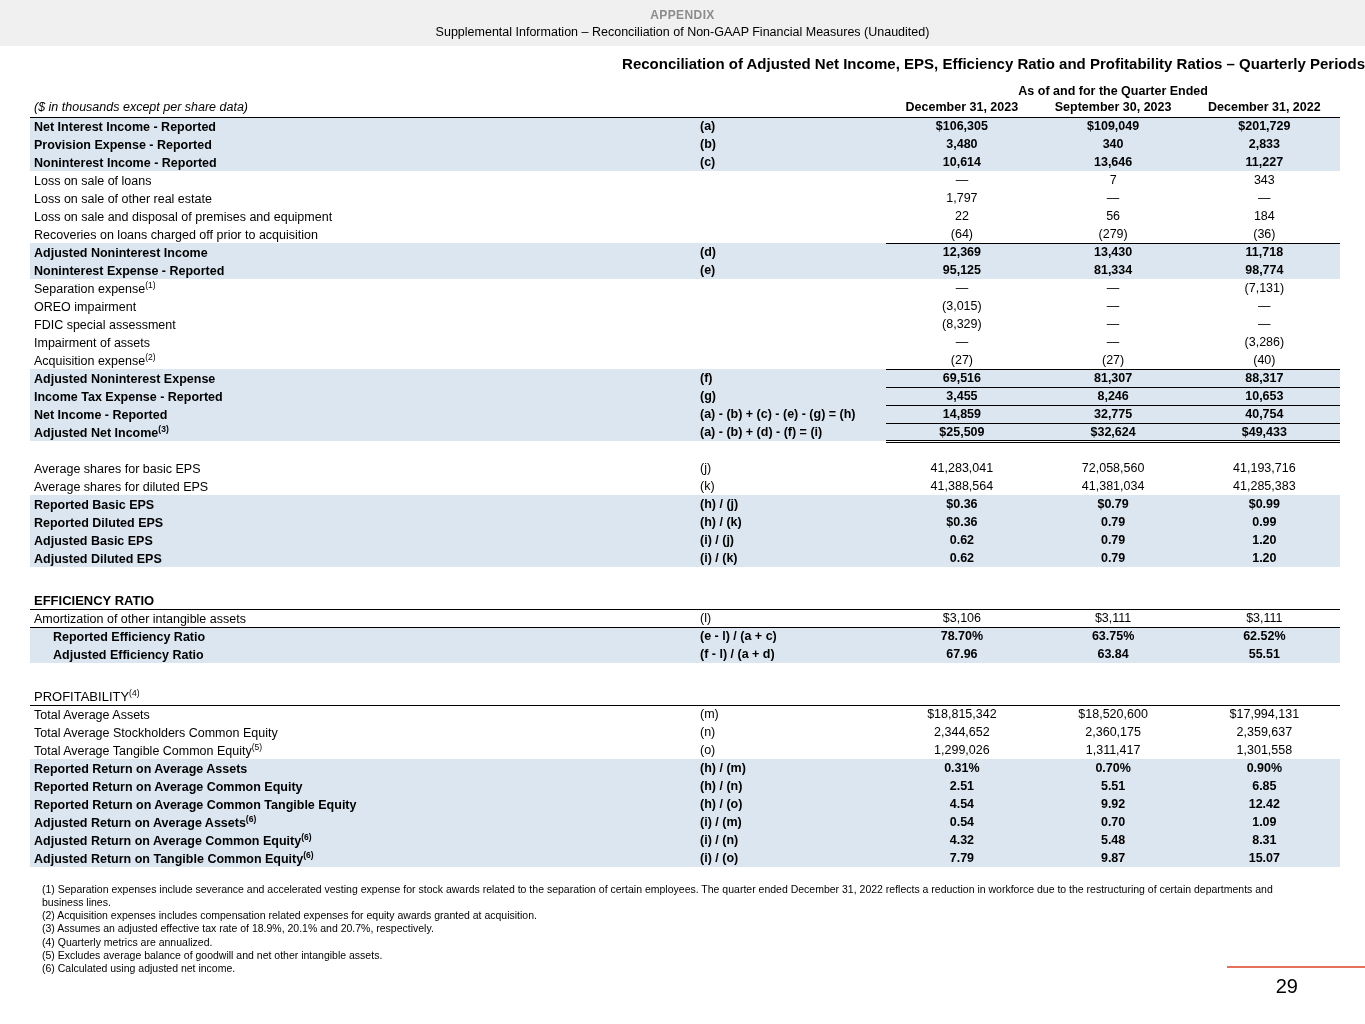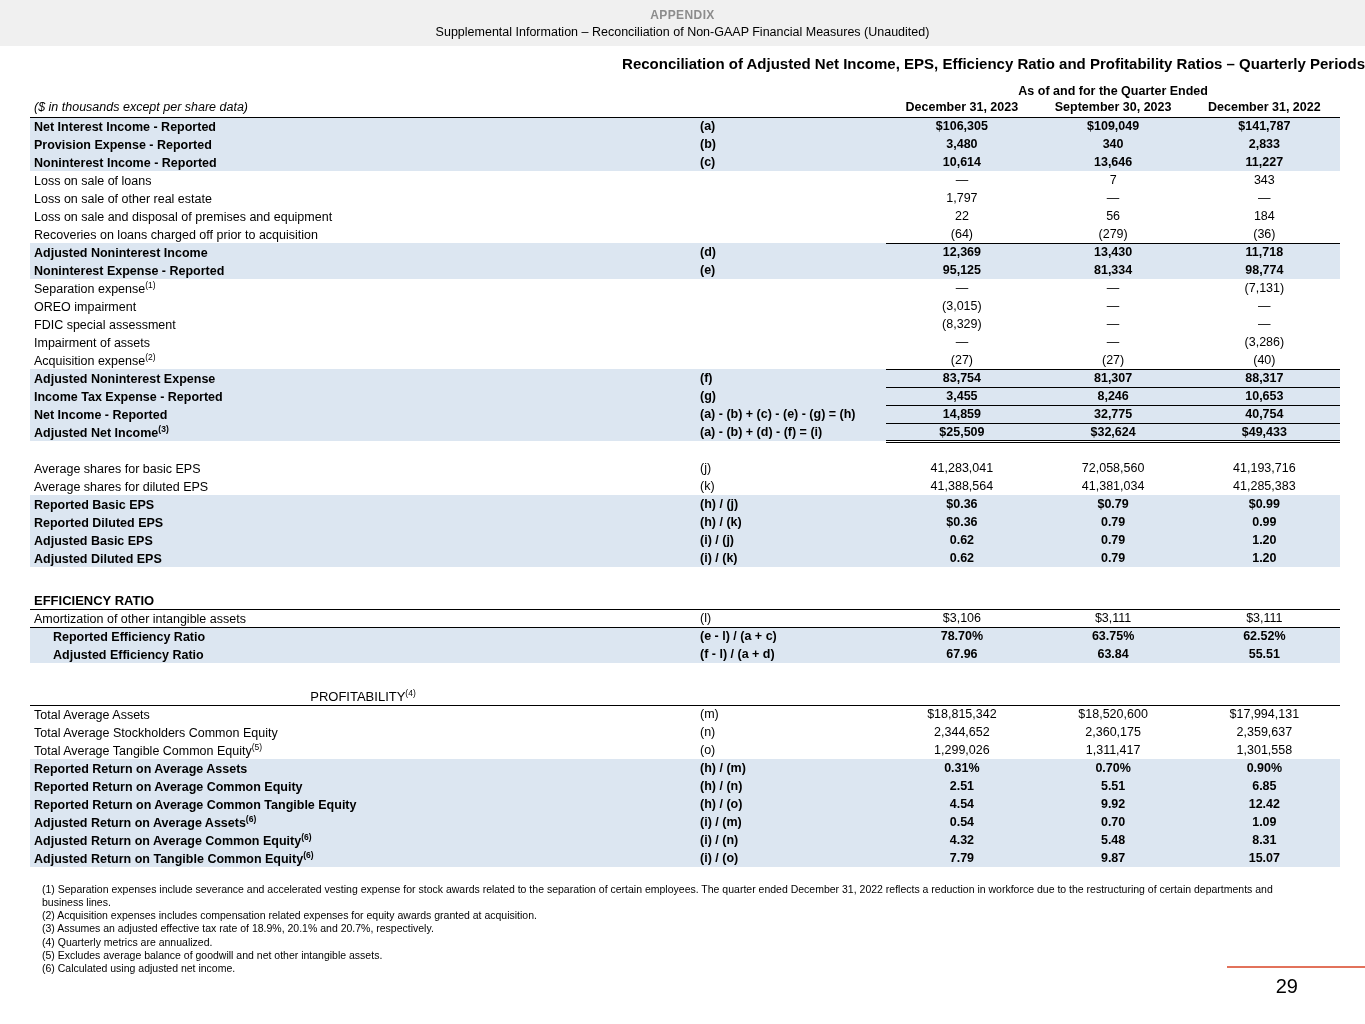--- a/index.html
+++ b/index.html
@@ -48,21 +48,21 @@
   col.w-label { width: 665px; }
   col.w-code  { width: 190px; }
   col.w-val   { width: 151px; }
   thead td.group-hdr { text-align: center; font-weight: bold; height: 17px; vertical-align: bottom; }
   thead tr.dates td { border-bottom: 1.5px solid #000; height: 19px; }
   thead td.units-caption { font-style: italic; }
   thead td.date-col { font-weight: bold; text-align: center; }
   tbody td.c-val { text-align: center; }
   tbody tr.emphasis { background: #dce6f1; font-weight: bold; }
   tbody tr.section td { font-weight: bold; height: 24px; vertical-align: bottom; font-size: 13px; margin-left: 48px; }
-  tbody tr.section-plain td { height: 24px; vertical-align: bottom; font-size: 13px; text-align: center; }
+  tbody tr.section-plain td { height: 24px; vertical-align: bottom; font-size: 13px; }
   tbody tr.spacer td { height: 18px; }
   tbody tr.indent td.c-label { padding-left: 23px; }
   tbody tr.bottom-values td.c-val { border-bottom: 1.5px solid #000; }
   tbody tr.double-bottom-values td.c-val { border-bottom: 3.5px double #000; }
   tbody tr.bottom-full td { border-bottom: 1.5px solid #000; }
   sup { font-size: 8.5px; }
   .footnotes {
     margin: 16px 0 0 42px;
     width: 1250px;
     font-size: 10.5px;
@@ -114,21 +114,21 @@
         <td class="date-col">September 30, 2023</td>
         <td class="date-col">December 31, 2022</td>
       </tr>
     </thead>
     <tbody>
         <tr class="emphasis">
       <td class="c-label"><span>Net Interest Income - Reported</span><sup></sup></td>
       <td class="c-code">(a)</td>
       <td class="c-val">$106,305</td>
       <td class="c-val">$109,049</td>
-      <td class="c-val">$141,787</td>
+      <td class="c-val">$201,729</td>
     </tr>
         <tr class="emphasis">
       <td class="c-label"><span>Provision Expense - Reported</span><sup></sup></td>
       <td class="c-code">(b)</td>
       <td class="c-val">3,480</td>
       <td class="c-val">340</td>
       <td class="c-val">2,833</td>
     </tr>
         <tr class="emphasis">
       <td class="c-label"><span>Noninterest Income - Reported</span><sup></sup></td>
@@ -210,21 +210,21 @@
         <tr class="plain bottom-values">
       <td class="c-label"><span>Acquisition expense</span><sup>(2)</sup></td>
       <td class="c-code"></td>
       <td class="c-val">(27)</td>
       <td class="c-val">(27)</td>
       <td class="c-val">(40)</td>
     </tr>
         <tr class="emphasis bottom-values">
       <td class="c-label"><span>Adjusted Noninterest Expense</span><sup></sup></td>
       <td class="c-code">(f)</td>
-      <td class="c-val">83,754</td>
+      <td class="c-val">69,516</td>
       <td class="c-val">81,307</td>
       <td class="c-val">88,317</td>
     </tr>
         <tr class="emphasis bottom-values">
       <td class="c-label"><span>Income Tax Expense - Reported</span><sup></sup></td>
       <td class="c-code">(g)</td>
       <td class="c-val">3,455</td>
       <td class="c-val">8,246</td>
       <td class="c-val">10,653</td>
     </tr>

